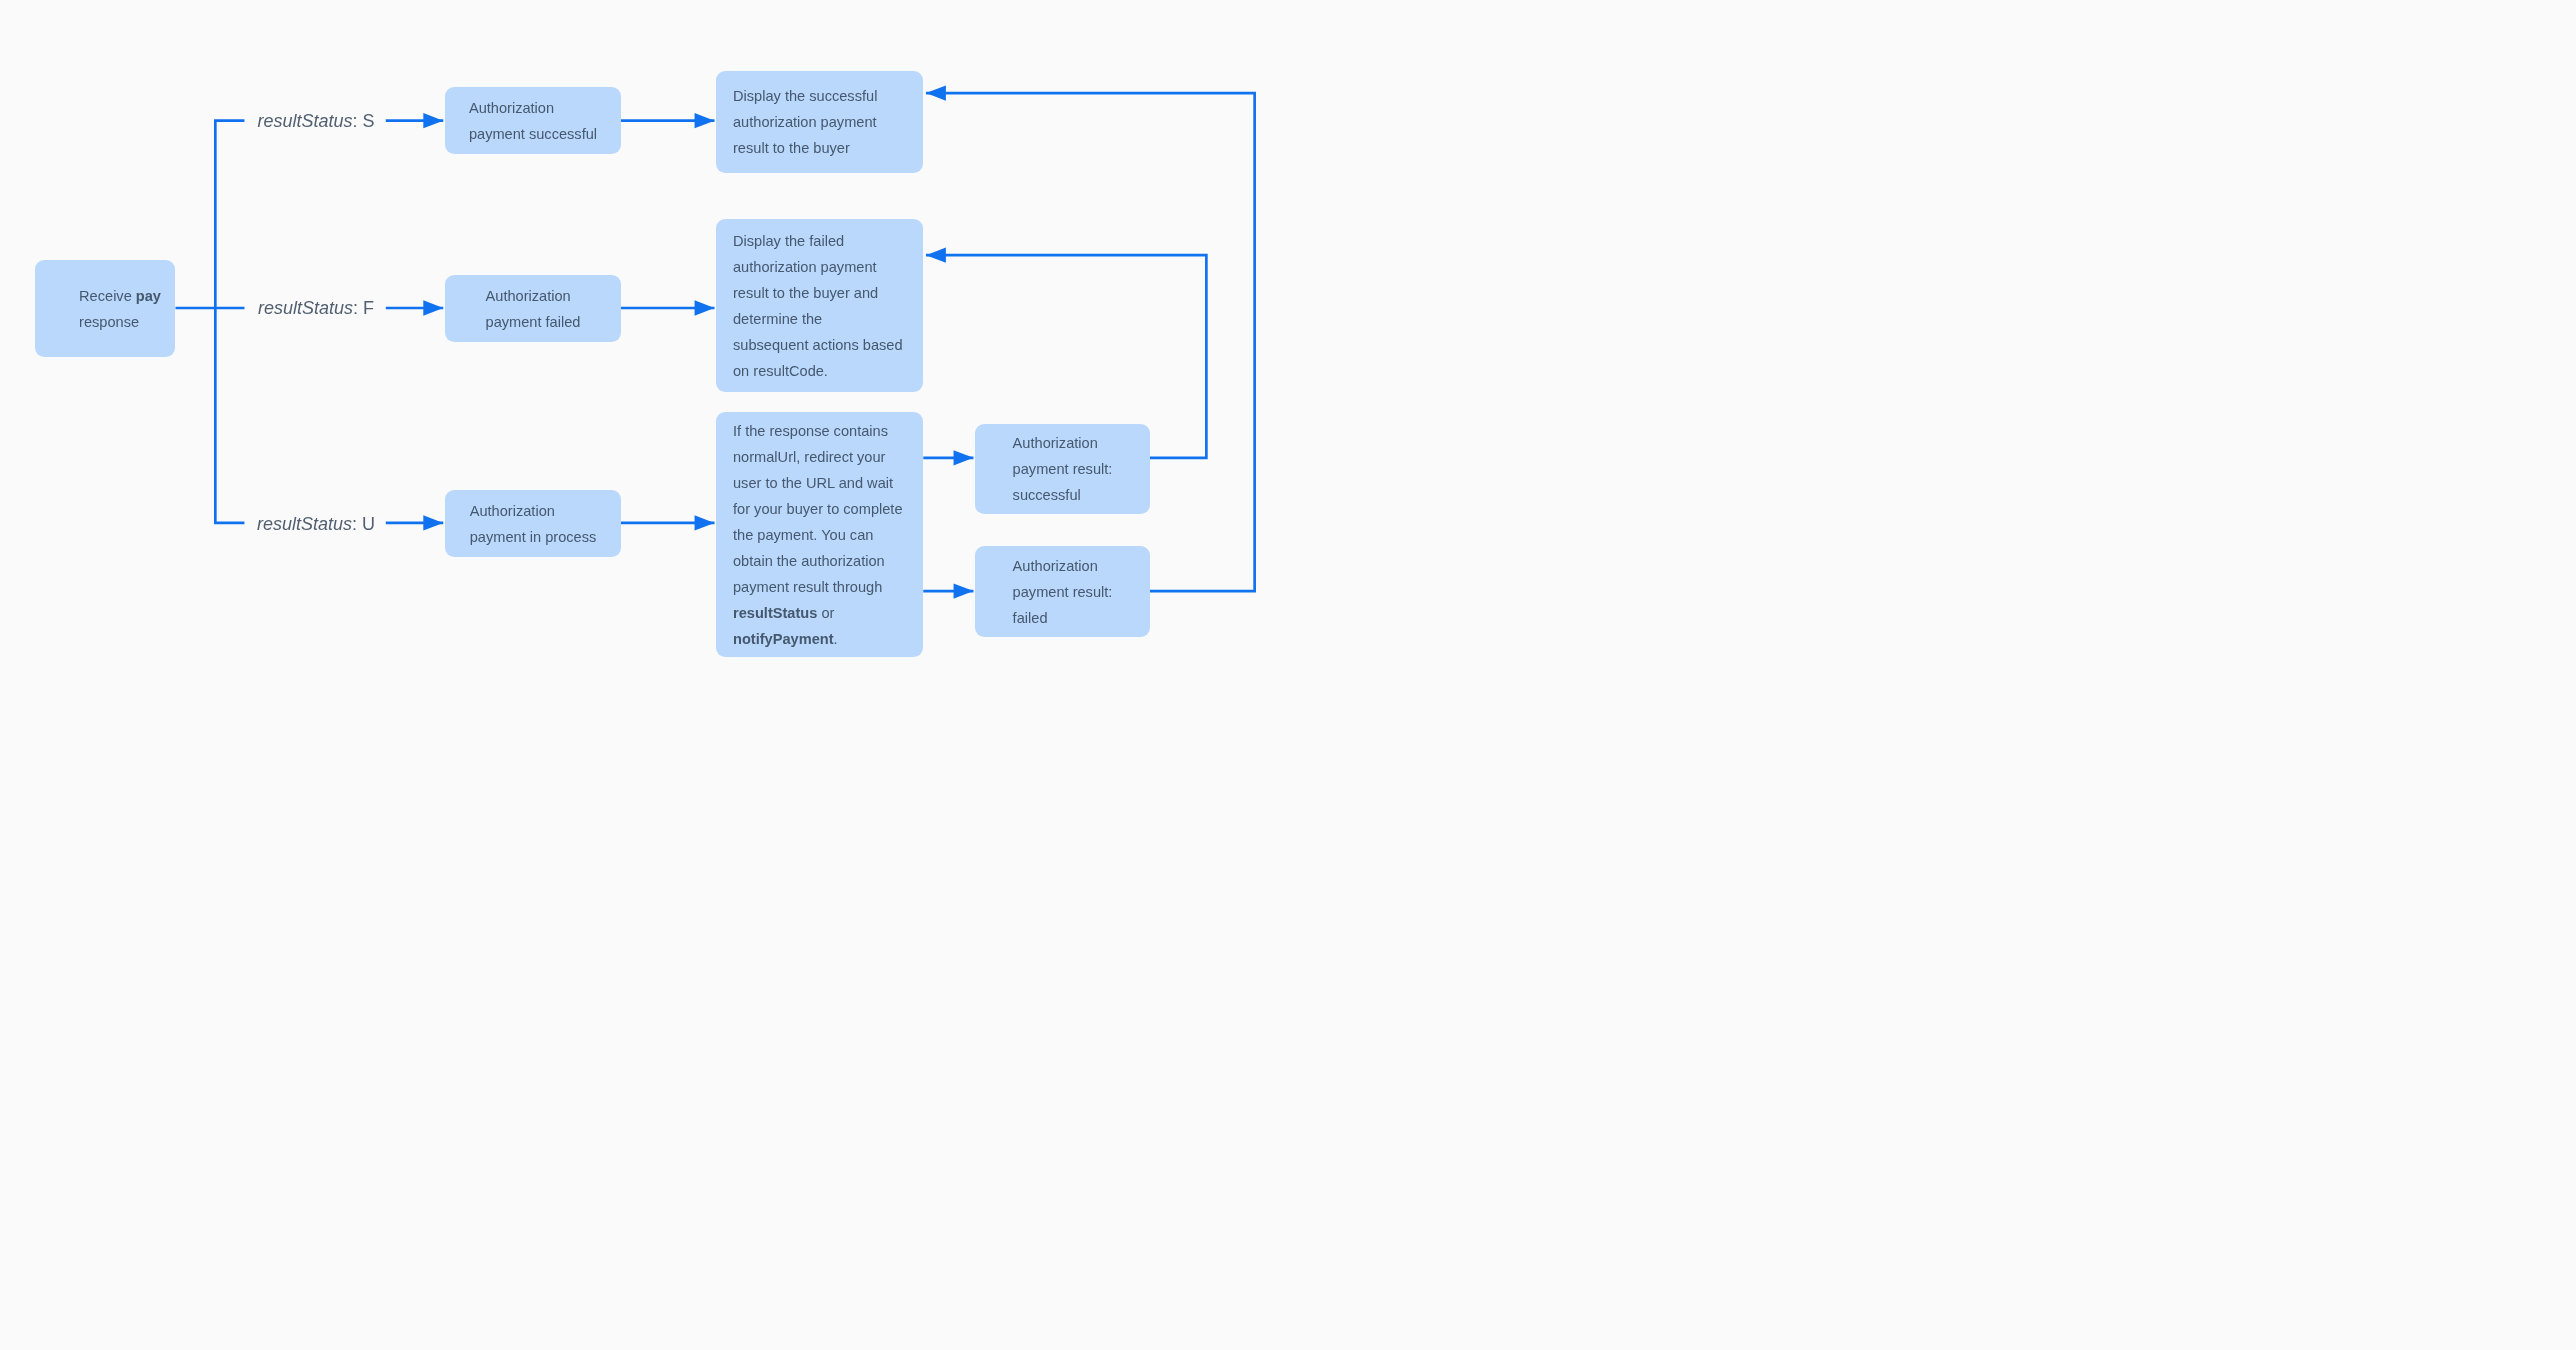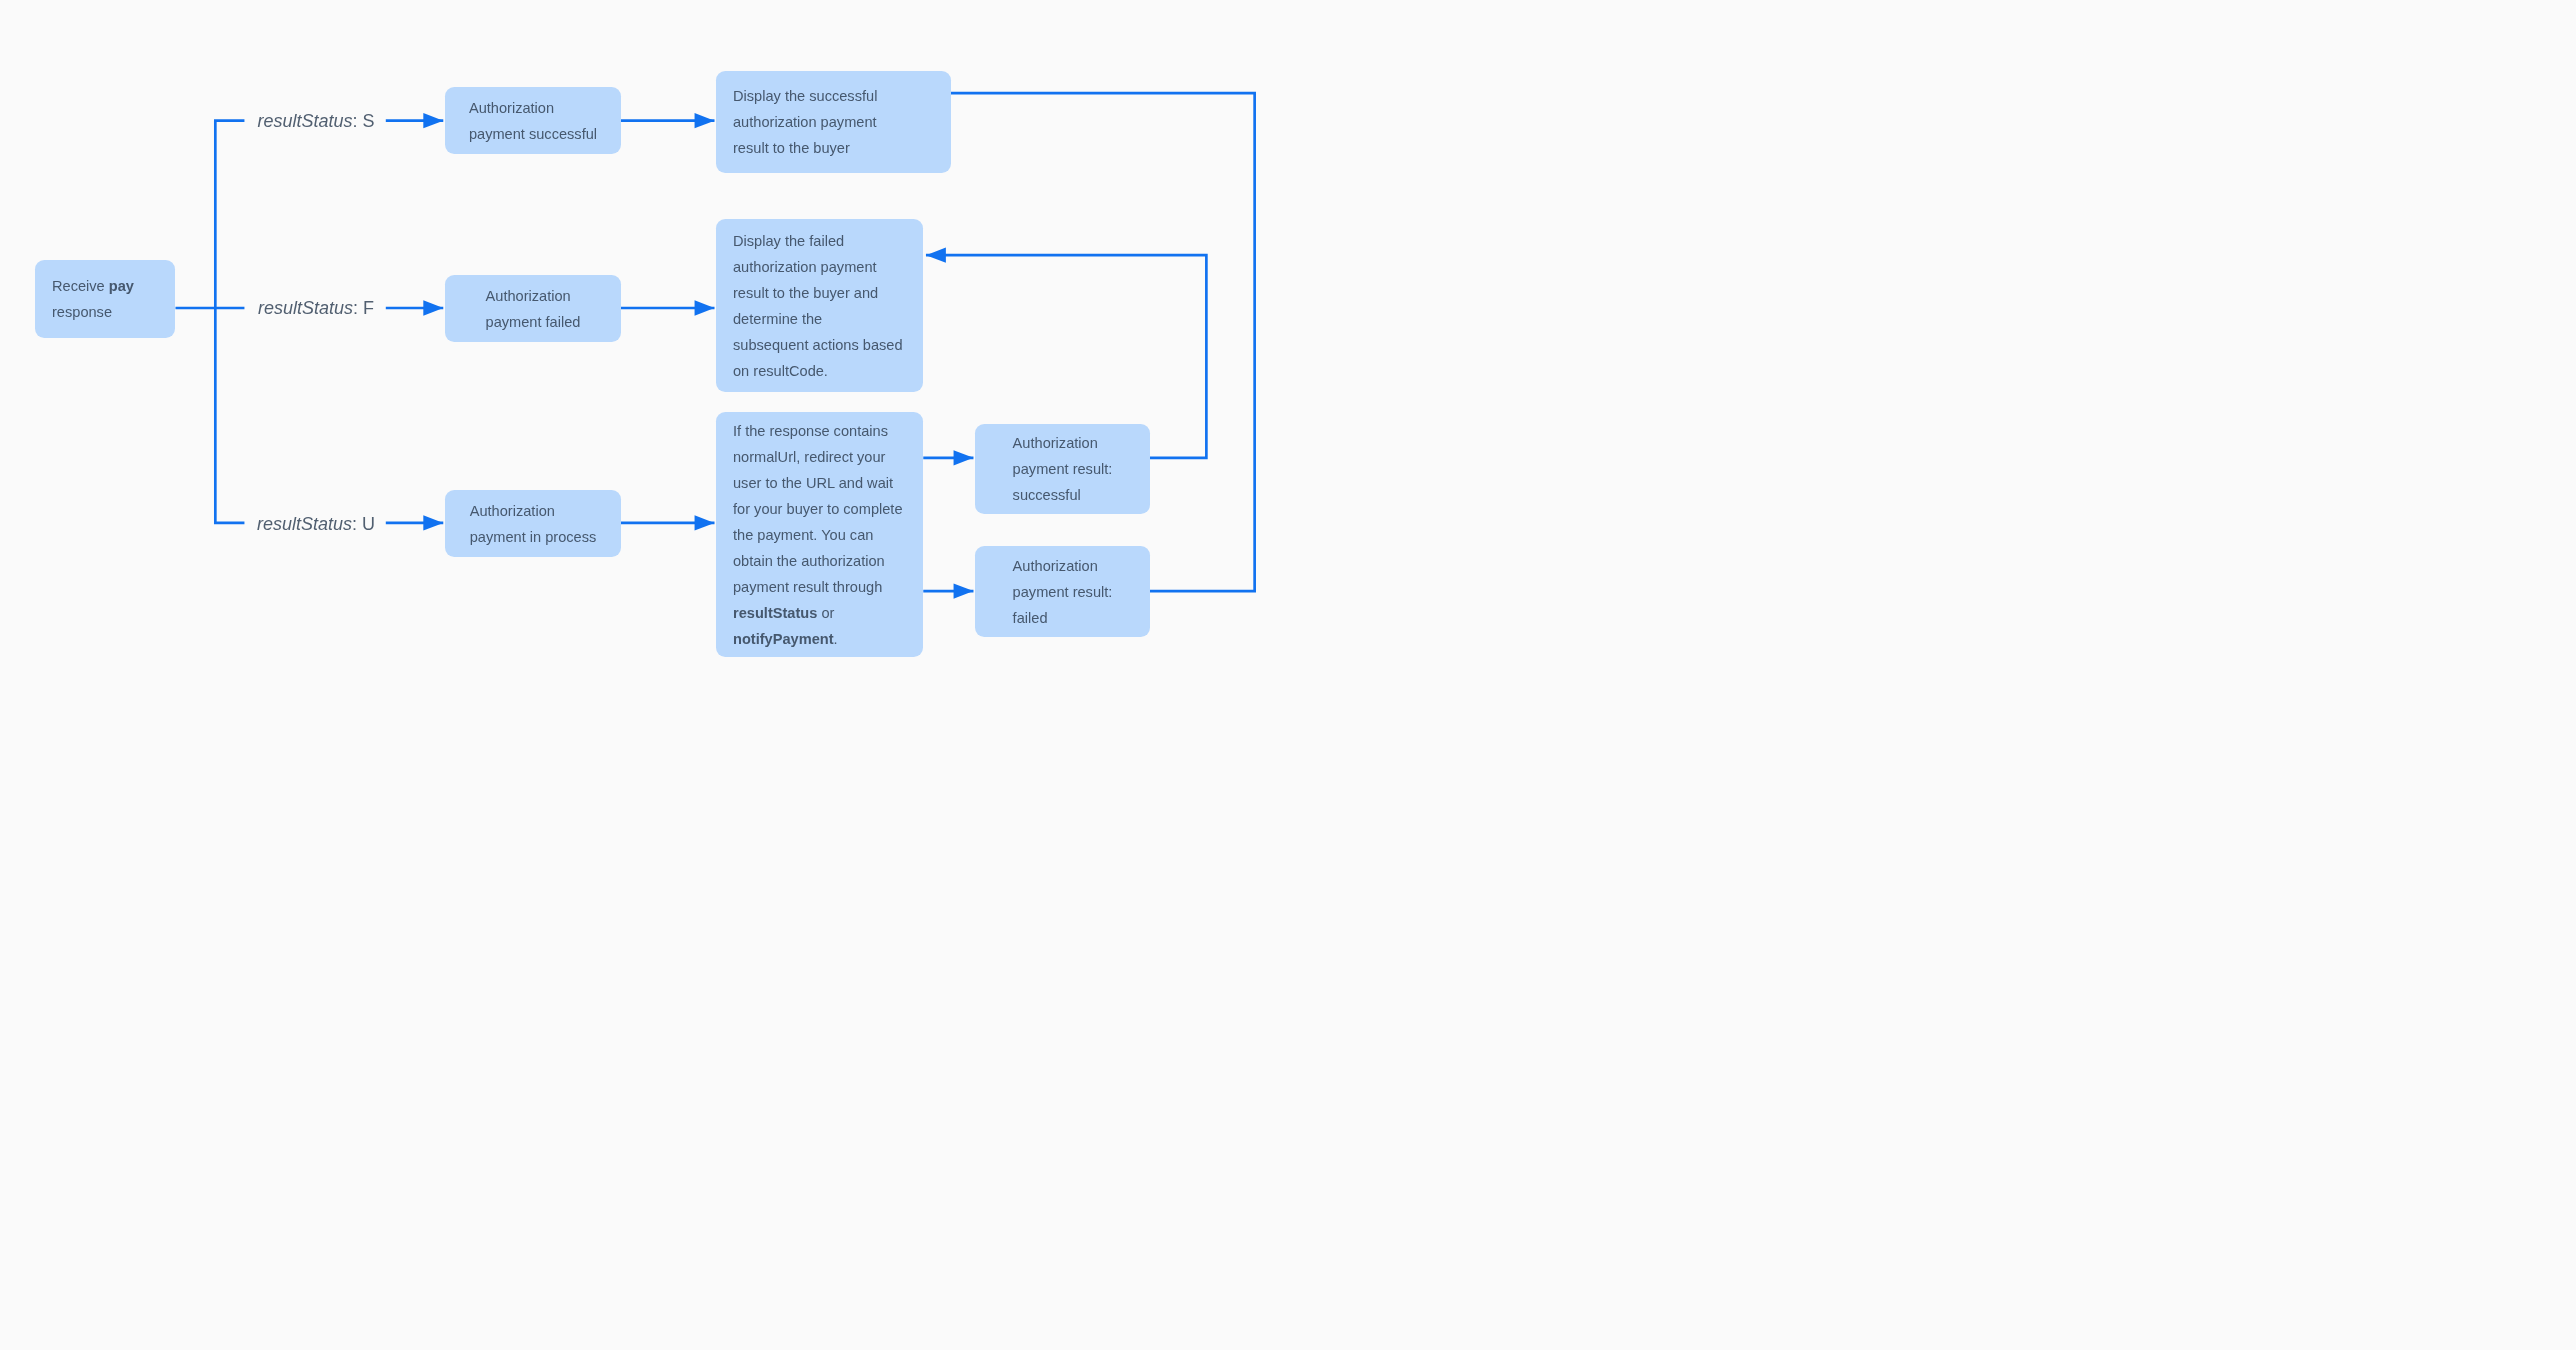--- a/index.html
+++ b/index.html
@@ -45,39 +45,39 @@
     <path class="edge" d="M503 682.5 H578" marker-end="url(#arr)"></path>
     <path class="edge" d="M809 157.5 H932" marker-end="url(#arr)"></path>
     <path class="edge" d="M809 402 H932" marker-end="url(#arr)"></path>
     <path class="edge" d="M809 682.5 H932" marker-end="url(#arr)"></path>
     <path class="edge" d="M1204.5 597.5 H1270" marker-end="url(#arr)"></path>
     <path class="edge" d="M1204.5 771.5 H1270" marker-end="url(#arr)"></path>
     <path class="edge" d="M1500 597.5 H1574 V333 H1208" marker-end="url(#arr)"></path>
     <path class="edge" d="M1500 771.5 H1637 V121.5 H1208" marker-end="url(#arr)"></path>
   </svg>
 
-  <div class="node left" style="left:35px;top:260px;width:140px;height:78px;">
+  <div class="node left" style="left:35px;top:260px;width:140px;height:97px;justify-content:flex-end;">
     <span>Receive <b>pay</b><br>response</span>
   </div>
 
   <div class="edge-label" style="left:316px;top:121px;"><i>resultStatus</i>: S</div>
   <div class="edge-label" style="left:316px;top:308px;"><i>resultStatus</i>: F</div>
   <div class="edge-label" style="left:316px;top:524px;"><i>resultStatus</i>: U</div>
 
   <div class="node center" style="left:445px;top:87px;width:176px;height:67px;">
     <span>Authorization<br>payment successful</span>
   </div>
   <div class="node center" style="left:445px;top:275px;width:176px;height:67px;">
     <span>Authorization<br>payment failed</span>
   </div>
   <div class="node center" style="left:445px;top:490px;width:176px;height:67px;">
     <span>Authorization<br>payment in process</span>
   </div>
 
-  <div class="node left" style="left:716px;top:71px;width:235px;height:102px;">
+  <div class="node left" style="left:716px;top:71px;width:207px;height:102px;">
     <span>Display the successful<br>authorization payment<br>result to the buyer</span>
   </div>
   <div class="node left" style="left:716px;top:219px;width:207px;height:173px;">
     <span>Display the failed<br>authorization payment<br>result to the buyer and<br>determine the<br>subsequent actions based<br>on resultCode.</span>
   </div>
   <div class="node left" style="left:716px;top:412px;width:207px;height:245px;">
     <span>If the response contains<br>normalUrl, redirect your<br>user to the URL and wait<br>for your buyer to complete<br>the payment. You can<br>obtain the authorization<br>payment result through<br><b>resultStatus</b> or<br><b>notifyPayment</b>.</span>
   </div>
 
   <div class="node center" style="left:975px;top:424px;width:175px;height:90px;">

